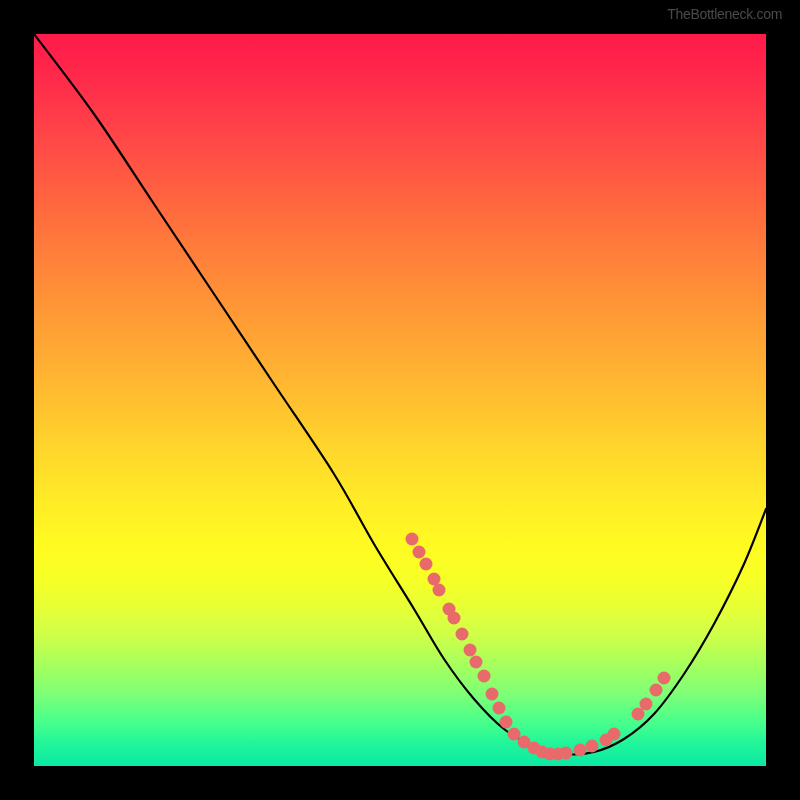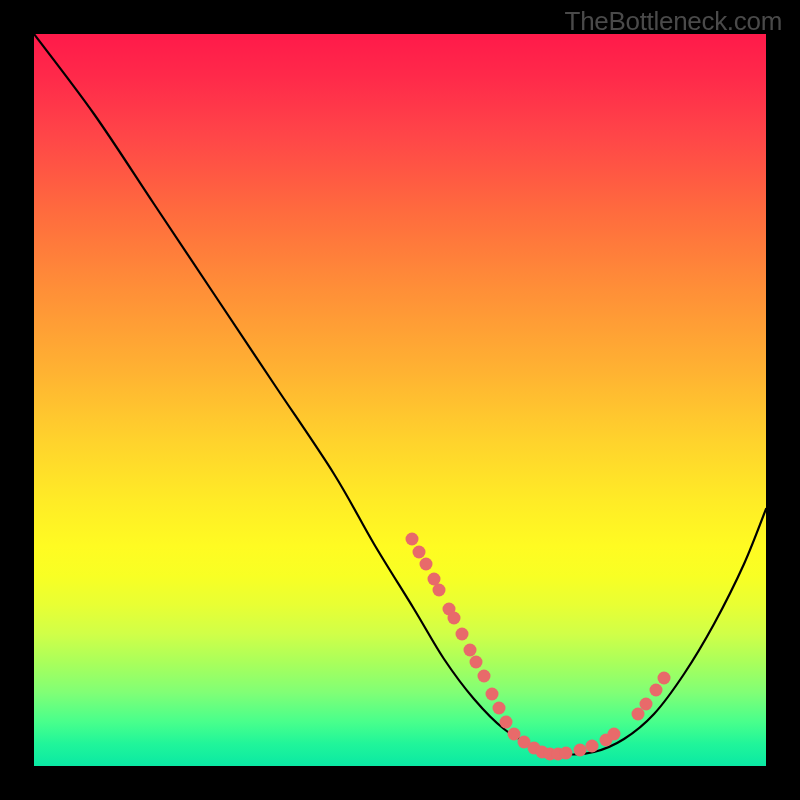--- a/index.html
+++ b/index.html
@@ -9,21 +9,21 @@
     background: #000;
     position: relative;
     font-family: Arial, sans-serif;
     overflow: hidden;
   }
   .watermark {
     position: absolute;
     top: 6px;
     right: 18px;
     color: #4a4a4a;
-    font-size: 26px;
+    font-size: 14px;
     font-weight: 500;
     z-index: 10;
     letter-spacing: -0.3px;
   }
   .plot-area {
     position: absolute;
     top: 34px;
     left: 34px;
     width: 732px;
     height: 732px;

